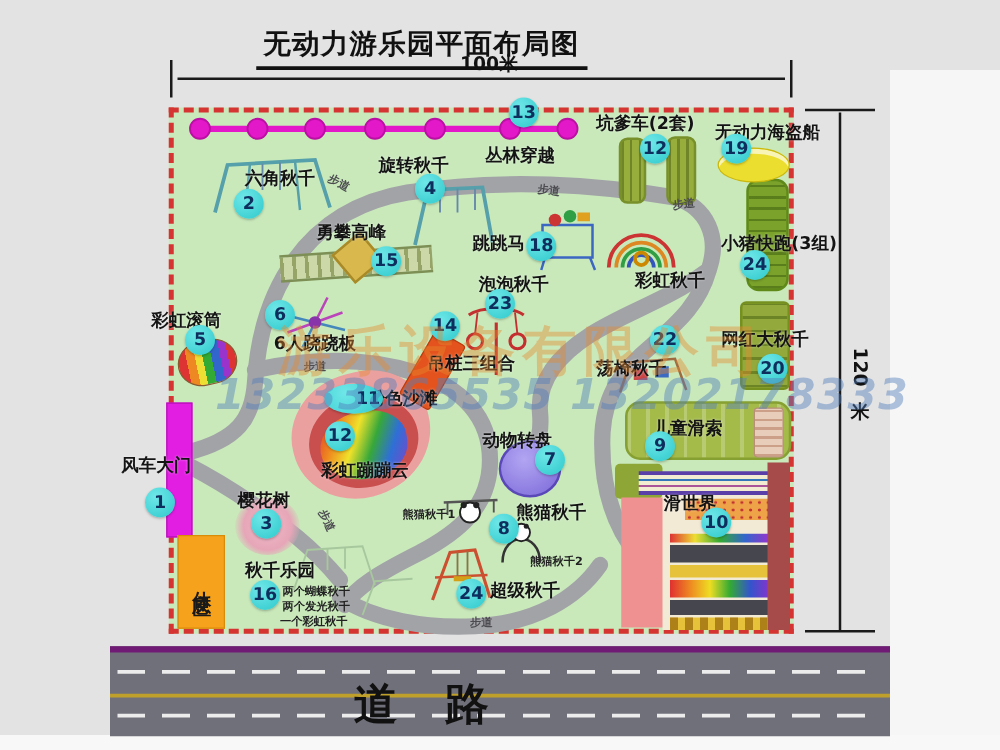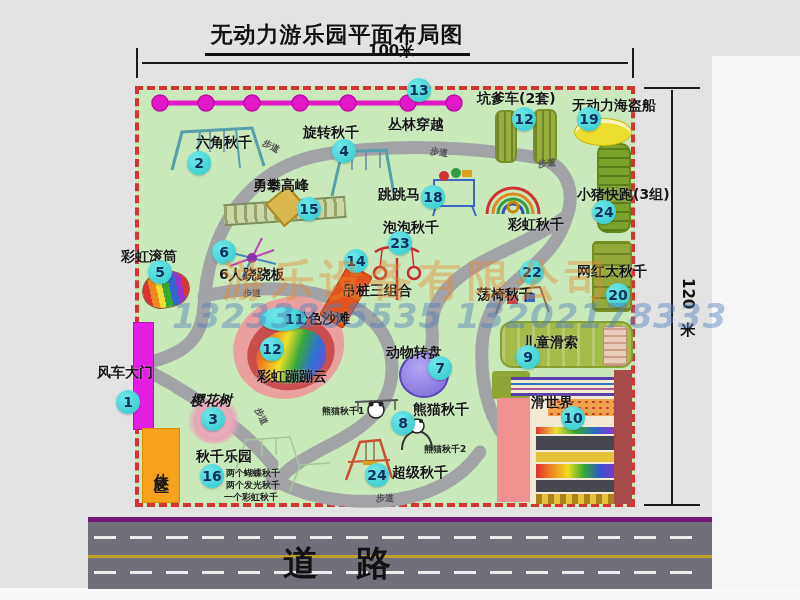--- a/index.html
+++ b/index.html
@@ -264,21 +264,21 @@
 
   <div class="path-lbl" style="left:262px;top:140px;transform:rotate(28deg);">步道</div>
   <div class="path-lbl" style="left:430px;top:146px;transform:rotate(8deg);">步道</div>
   <div class="path-lbl" style="left:538px;top:157px;transform:rotate(-6deg);">步道</div>
   <div class="path-lbl" style="left:243px;top:287px;">步道</div>
   <div class="path-lbl" style="left:252px;top:410px;transform:rotate(65deg);">步道</div>
   <div class="path-lbl" style="left:376px;top:492px;">步道</div>
 
   <div class="lbl" style="left:97px;top:364px;">风车大门</div>
   <div class="lbl" style="left:196px;top:134px;">六角秋千</div>
-  <div class="lbl" style="left:190px;top:392px;font-style:italic;">樱花树</div>
+  <div class="lbl" style="left:190px;top:392px;">樱花树</div>
   <div class="lbl" style="left:303px;top:124px;">旋转秋千</div>
   <div class="lbl" style="left:121px;top:248px;">彩虹滚筒</div>
   <div class="lbl" style="left:219px;top:266px;text-align:center;">6人跷跷板</div>
   <div class="lbl" style="left:386px;top:344px;">动物转盘</div>
   <div class="lbl" style="left:413px;top:401px;">熊猫秋千</div>
   <div class="lbl" style="left:522px;top:334px;">儿童滑索</div>
   <div class="lbl" style="left:531px;top:394px;">滑世界</div>
   <div class="lbl" style="left:294px;top:310px;">粉色沙滩</div>
   <div class="lbl" style="left:257px;top:368px;">彩虹蹦蹦云</div>
   <div class="lbl" style="left:388px;top:116px;">丛林穿越</div>

